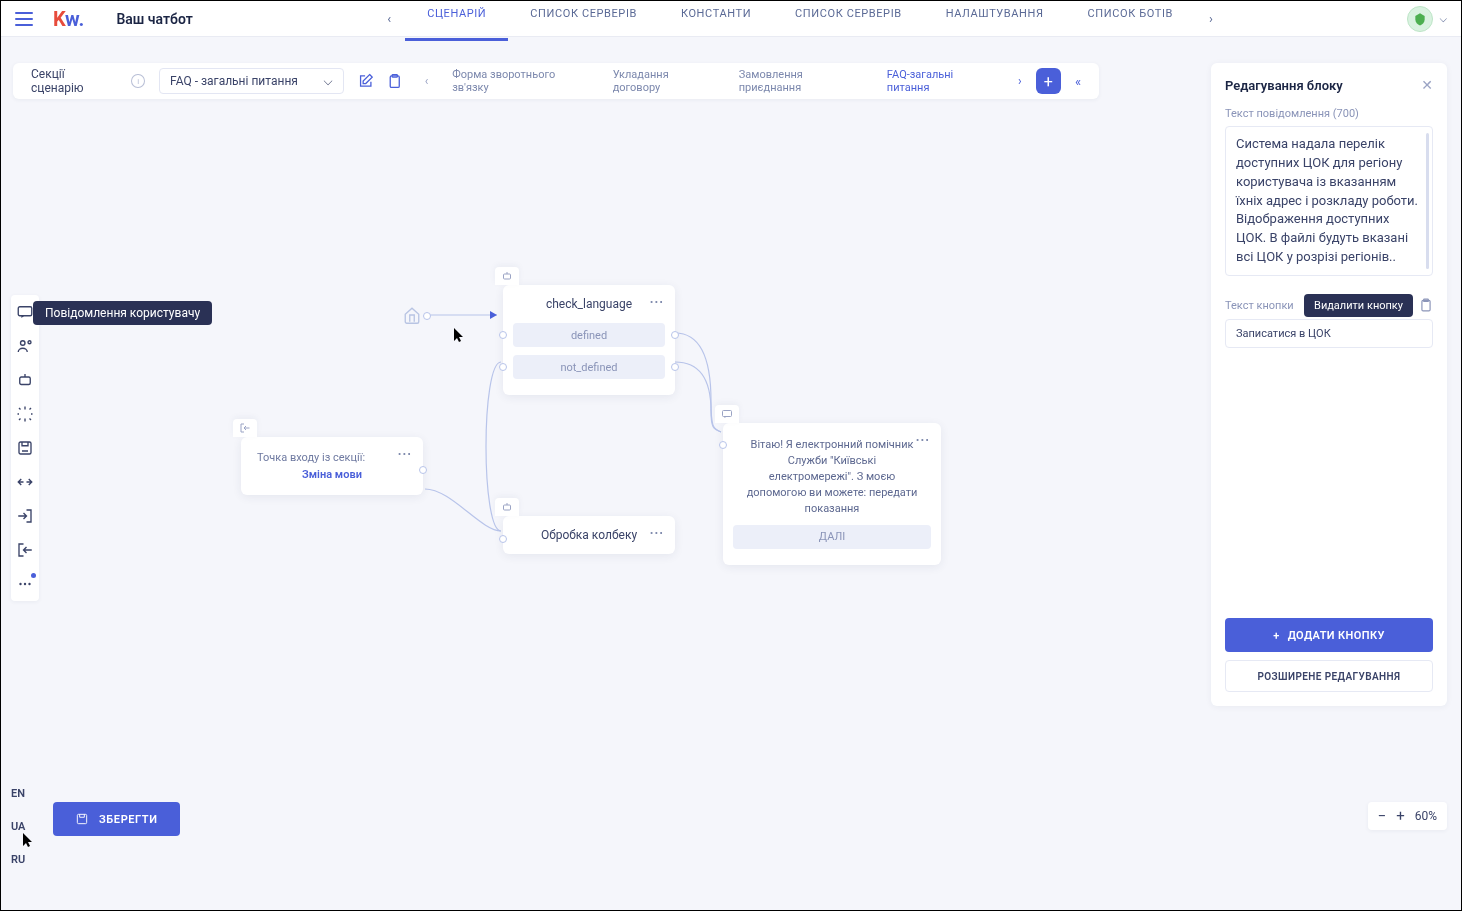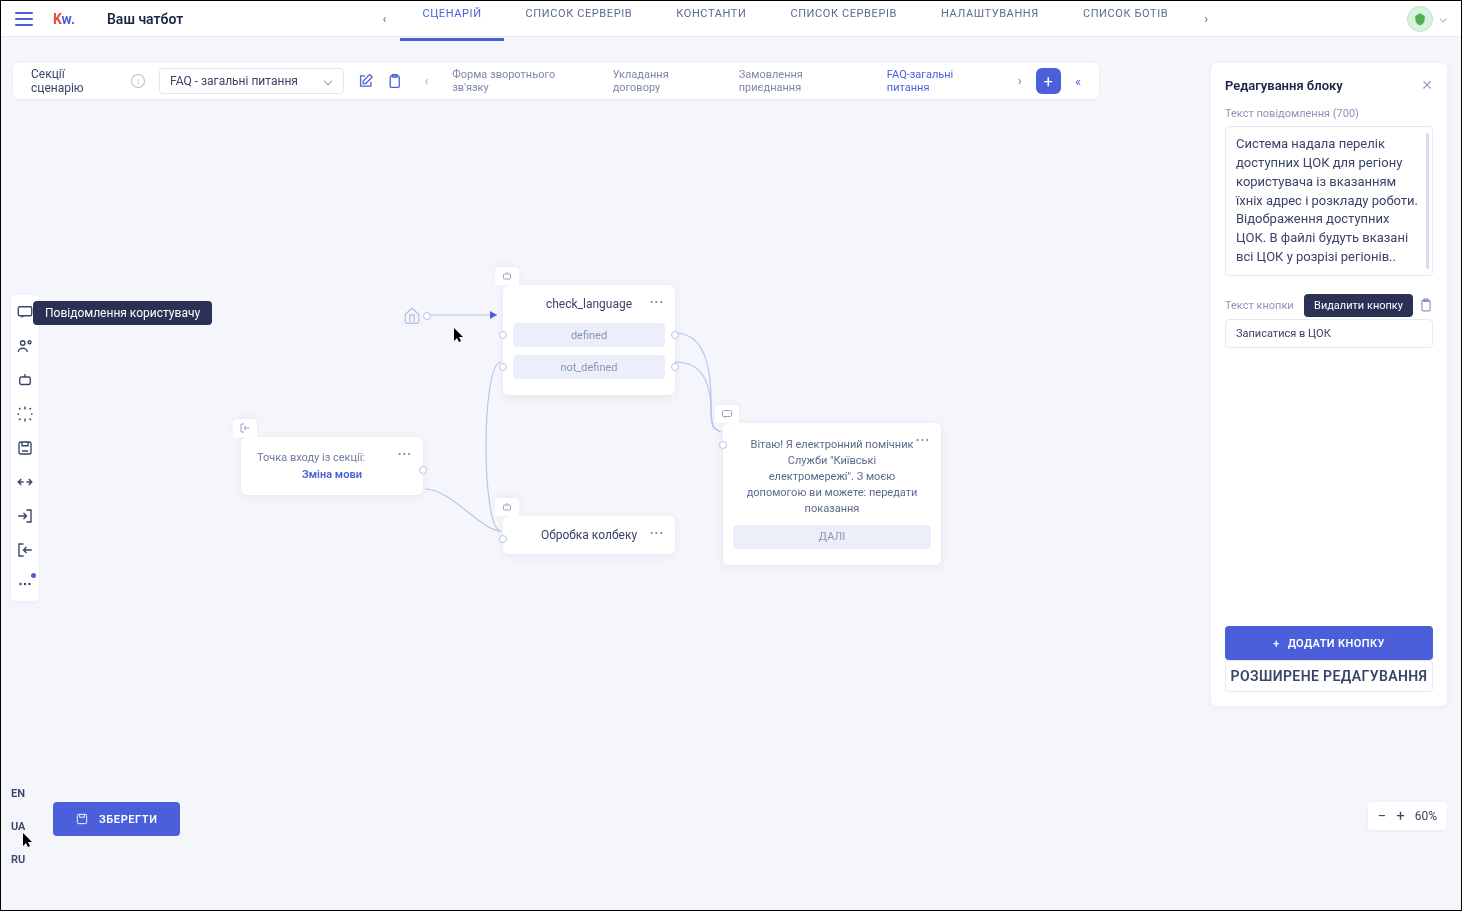--- a/index.html
+++ b/index.html
@@ -2,21 +2,21 @@
 <html><head>
 <meta charset="utf-8">
 <style>
 * { box-sizing: border-box; margin: 0; padding: 0; font-family: -apple-system, BlinkMacSystemFont, "Segoe UI", Roboto, sans-serif; }
 body { width: 1462px; height: 911px; background: #f5f6fb; overflow: hidden; position: relative; border: 1px solid #000; }
 
 
 .topbar { position: absolute; top: 0; left: 0; right: 0; height: 36px; background: #fff; display: flex; align-items: center; padding: 0 14px; border-bottom: 1px solid #e9ebf3; }
 .hamburger { width: 18px; height: 14px; display: flex; flex-direction: column; justify-content: space-between; cursor: pointer; }
 .hamburger span { height: 2px; background: #4a5fd9; border-radius: 1px; }
-.logo { margin-left: 20px; font-weight: 700; font-size: 14px; }
+.logo { margin-left: 20px; font-weight: 700; font-size: 20px; }
 .logo .k { color: #e74c3c; } .logo .w { color: #4a5fd9; }
 .bot-name { margin-left: 32px; font-size: 14px; font-weight: 600; color: #1b2544; }
 .tabs { margin-left: auto; margin-right: auto; display: flex; align-items: center; gap: 0; }
 .tab-arrow { padding: 0 14px; color: #5b6a96; cursor: pointer; font-size: 13px; }
 .tab { padding: 0 22px; height: 44px; line-height: 33px; font-size: 11px; letter-spacing: 0.6px; color: #5b6a96; cursor: pointer; border-bottom: 3px solid transparent; }
 .tab.active { color: #4a5fd9; border-bottom-color: #4a5fd9; }
 .user-avatar { width: 26px; height: 26px; border-radius: 50%; background: #d9f2e0; display: flex; align-items: center; justify-content: center; border: 1px solid #bde5c7; }
 .user-avatar svg { width: 14px; height: 14px; fill: #4caf50; }
 .avatar-chevron { margin-left: 6px; color: #5b6a96; font-size: 10px; cursor: pointer; }
 
@@ -85,21 +85,21 @@
 .rp-close { font-size: 14px; color: #9aa3c4; cursor: pointer; }
 .rp-label { font-size: 11px; color: #8a94b8; margin-top: 14px; margin-bottom: 6px; }
 .rp-textarea { border: 1px solid #e6e9f4; border-radius: 4px; padding: 8px 10px; font-size: 13px; color: #3a4368; line-height: 1.45; position: relative; }
 .rp-textarea .scrollbar { position: absolute; right: 3px; top: 6px; bottom: 6px; width: 3px; background: #d8ddee; border-radius: 2px; }
 .rp-row { display: flex; align-items: center; justify-content: space-between; margin-top: 18px; gap: 6px; }
 .rp-row-label { font-size: 11px; color: #8a94b8; }
 .rp-del-btn { background: #2a3155; color: #fff; font-size: 11px; padding: 5px 10px; border-radius: 4px; cursor: pointer; }
 .rp-copy { color: #8a94b8; cursor: pointer; }
 .rp-input { border: 1px solid #e6e9f4; border-radius: 4px; padding: 7px 10px; font-size: 11px; color: #3a4368; margin-top: 2px; }
 .rp-add-btn { margin-top: auto; background: #4a5fd9; color: #fff; height: 34px; border-radius: 4px; display: flex; align-items: center; justify-content: center; gap: 8px; font-size: 11px; font-weight: 600; letter-spacing: 0.4px; cursor: pointer; }
-.rp-adv-btn { background: #fff; border: 1px solid #e6e9f4; height: 32px; border-radius: 4px; display: flex; align-items: center; justify-content: center; font-size: 14px; font-weight: 600; letter-spacing: 0.4px; cursor: pointer; color: #3a4368; }
+.rp-adv-btn { margin-top: 8px; background: #fff; border: 1px solid #e6e9f4; height: 32px; border-radius: 4px; display: flex; align-items: center; justify-content: center; font-size: 10px; font-weight: 600; letter-spacing: 0.4px; cursor: pointer; color: #3a4368; }
 
 .cursor { position: absolute; pointer-events: none; }
 </style>
 </head>
 <body>
 
 <div class="topbar">
   <div class="hamburger">
       <span></span>
       <span></span>

